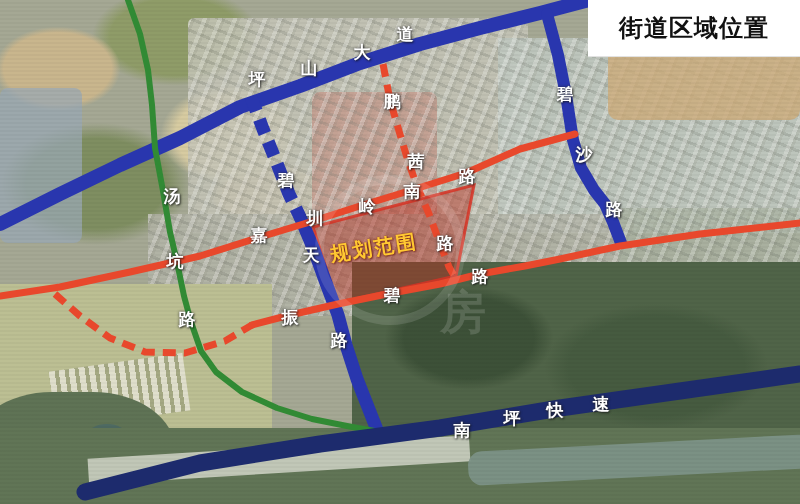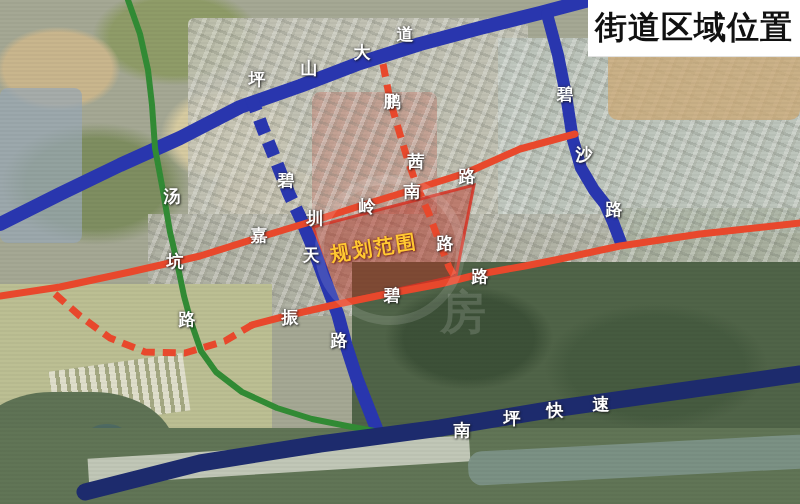--- a/index.html
+++ b/index.html
@@ -52,21 +52,21 @@
     font-weight:bold;font-size:20px;letter-spacing:2px;white-space:nowrap;
     text-shadow:0 0 2px rgba(120,30,10,.8),1px 1px 2px rgba(80,0,0,.6);}
   
   .wm-circle{position:absolute;left:315px;top:175px;width:150px;height:150px;border-radius:50%;
     border:9px solid rgba(255,255,255,.13);}
   .wm-char{position:absolute;left:440px;top:282px;font-size:46px;font-weight:bold;
     color:rgba(255,255,255,.15);}
   
   .title-box{position:absolute;left:588px;top:0;width:212px;height:57px;background:#fff;
     border-bottom:1px solid #e2e2e2;display:flex;align-items:center;justify-content:center;}
-  .title-box span{font-size:32px;font-weight:bold;color:#111;letter-spacing:1px;}
+  .title-box span{font-size:24px;font-weight:bold;color:#111;letter-spacing:1px;}
 </style>
 </head>
 <body>
 
 <div id="stage">
 
   <div>
     <div class="zone tl-hills"></div>
     <div class="zone left-ind"></div>
     <div class="zone top-urban tex"></div>

